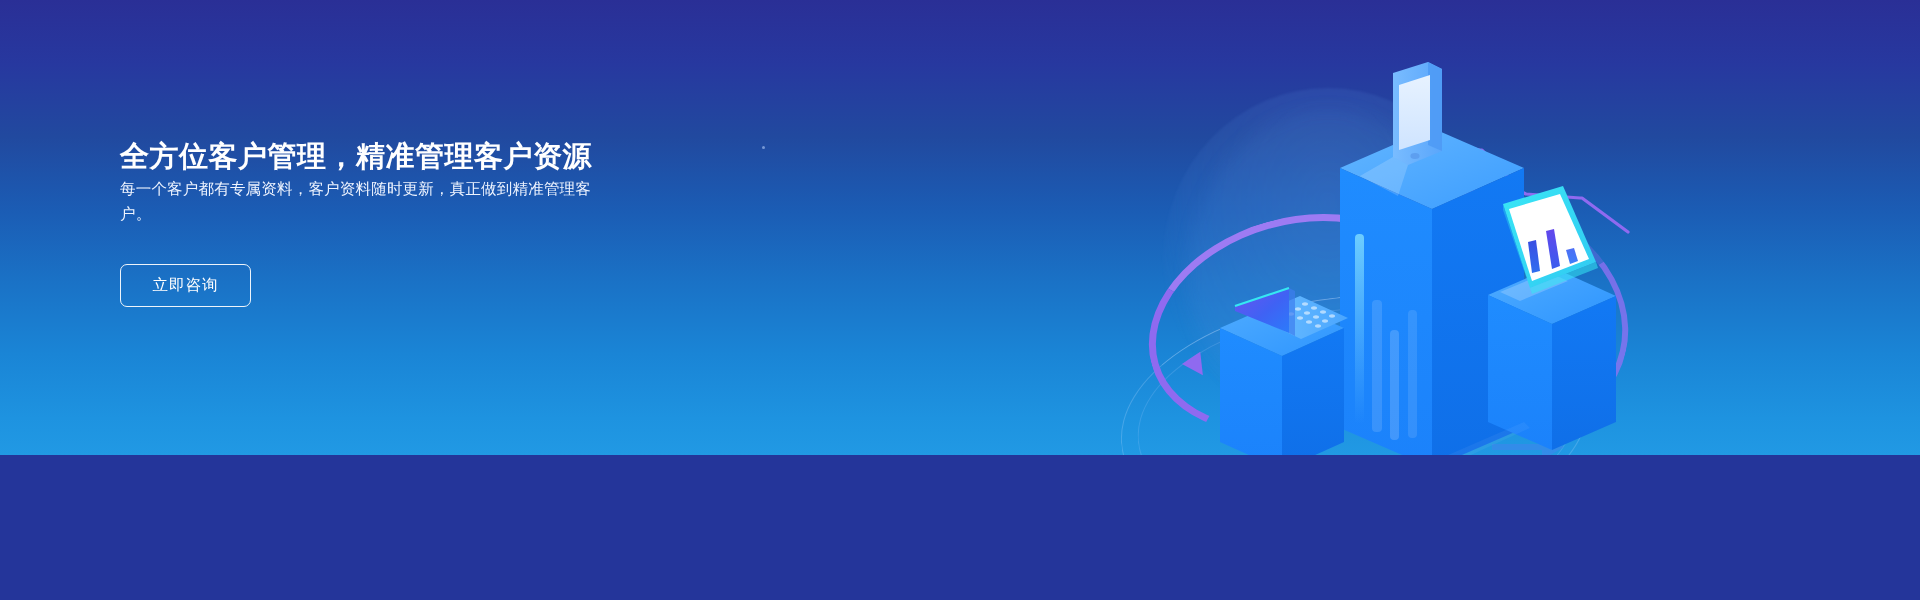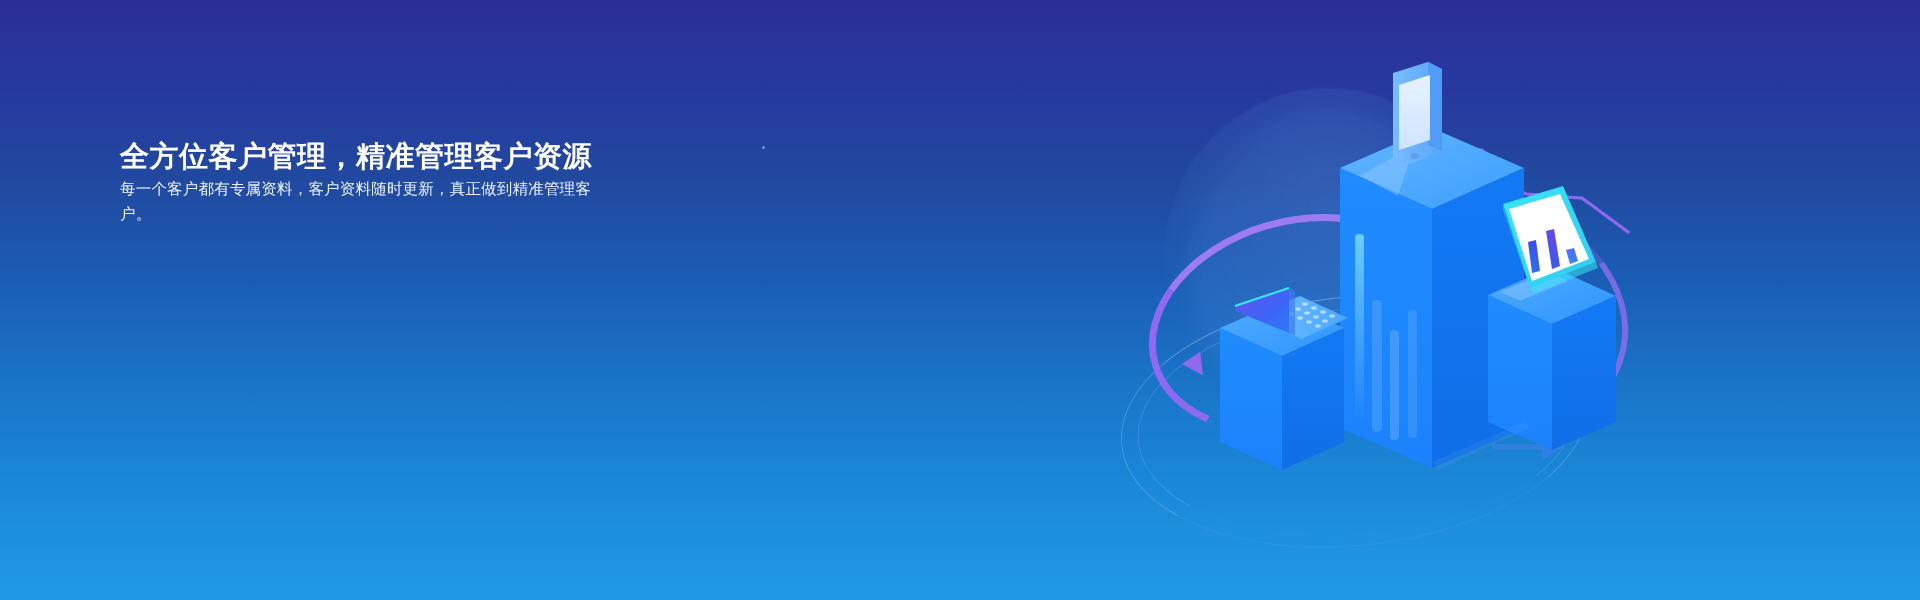--- a/index.html
+++ b/index.html
@@ -6,21 +6,21 @@
   * { margin:0; padding:0; box-sizing:border-box; }
   html,body { width:1920px; height:600px; overflow:hidden; }
   body {
     font-family:"Liberation Sans","DejaVu Sans",sans-serif;
     background:#24359a;
   }
 
   #banner {
     position:relative;
     width:1920px;
-    height:600px;
+    height:455px;
     overflow:hidden;
     background:linear-gradient(180deg,
         #2a2f96 0%,
         #27389f 14%,
         #21499f 30%,
         #1b5cb4 46%,
         #1a72c6 62%,
         #1a85d6 78%,
         #1e93e0 92%,
         #2199e4 100%);
@@ -307,15 +307,16 @@
     </g>
 
     <polygon points="1432,462 1524,422 1530,428 1438,470" fill="#ffffff" opacity=".05"></polygon>
   </svg>
 
   <div class="content">
     <h1 class="headline">全方位客户管理，精准管理客户资源</h1>
 
     <p class="subcopy">每一个客户都有专属资料，客户资料随时更新，真正做到精准管理客户。</p>
 
+    <button class="cta">立即咨询</button>
   </div>
 
 </div>
 
 </body></html>

